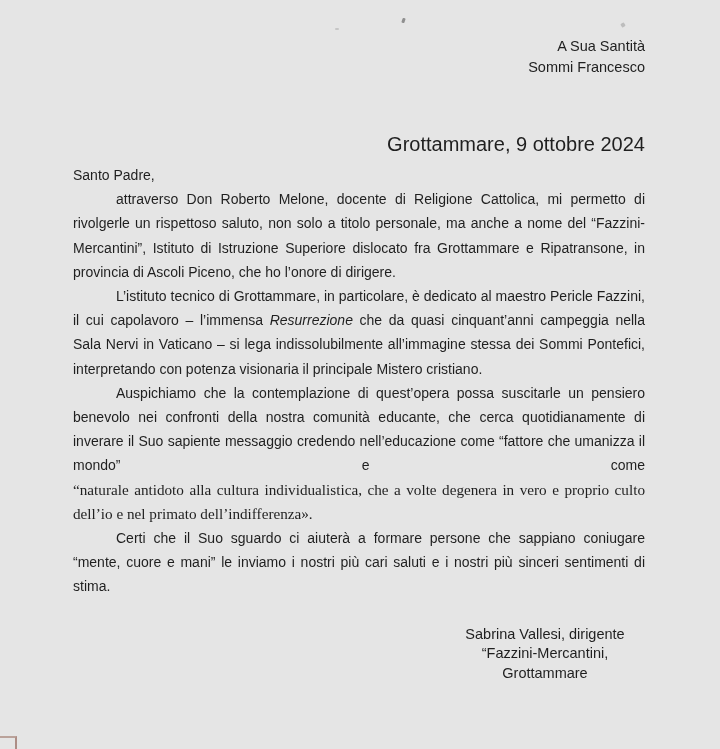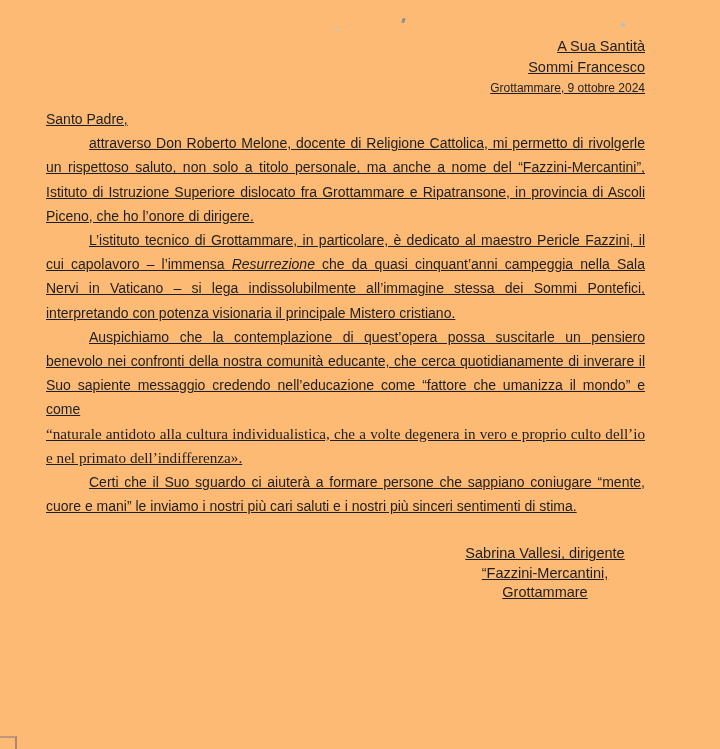--- a/index.html
+++ b/index.html
@@ -1,37 +1,37 @@
 <!DOCTYPE html>
 <html><head>
 <meta charset="utf-8">
 <style>
   html,body{margin:0;padding:0;background:#ffffff;}
   .page{
     position:relative;
     width:720px;height:749px;
     box-sizing:border-box;
-    background:#fdba74;
+    background:#e5e5e5;
     color:#1f1f1f;
     font-family:"Liberation Sans",sans-serif;
-    padding:36px 75px 0 46px;
+    padding:36px 75px 0 73px;
     overflow:hidden;
-    text-decoration:underline;
   }
   .recipient{
     text-align:right;
     font-size:14.5px;
     line-height:21px;
     font-weight:bold;
   }
   
   .recipient, .dateline, .letter-body, .signature{font-weight:normal;}
   .dateline{
+    margin-top:56px;
     text-align:right;
-    font-size:12px;
+    font-size:20px;
     line-height:21px;
   }
   .letter-body{
     margin-top:8px;
     font-size:14px;
     line-height:24.2px;
     text-align:justify;
   }
   .letter-body p{margin:0;}
   .salutation{text-align:left;}

